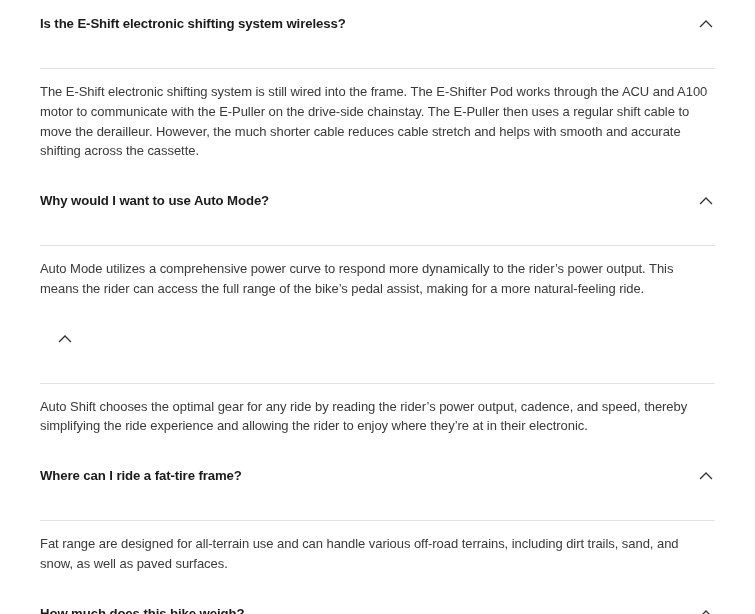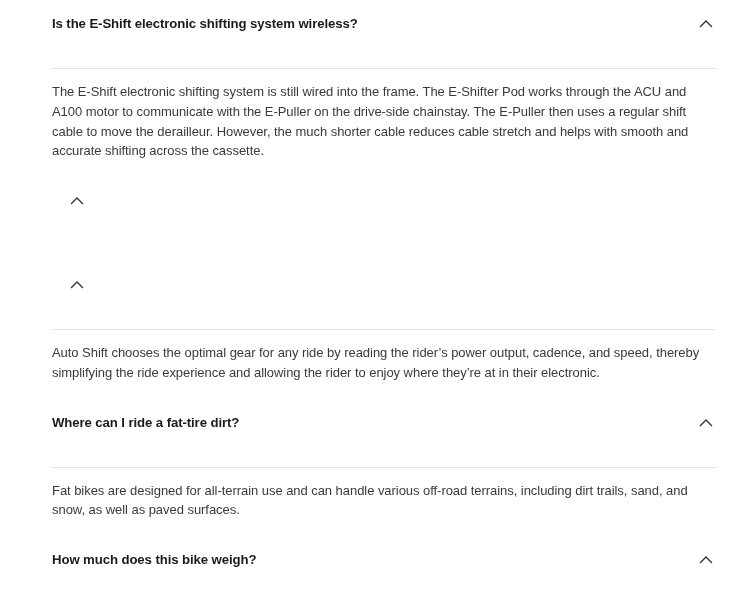--- a/index.html
+++ b/index.html
@@ -13,21 +13,21 @@
     font-family: "Liberation Sans", sans-serif;
     color: #222222;
     overflow: hidden;
   }
   .faq {
     width: 755px;
     padding: 0;
     box-sizing: border-box;
   }
   .faq-item {
-    padding: 0 40px 0 52px;
+    padding: 0 40px 0 40px;
     box-sizing: border-box;
   }
   .faq-header {
     display: flex;
     align-items: center;
     justify-content: space-between;
     padding: 0;
     height: 36px;
     cursor: pointer;
   }
@@ -82,27 +82,31 @@
     <div class="spacer-lg"></div>
     <div class="faq-body">
       <p class="faq-a">The E-Shift electronic shifting system is still wired into the frame. The E-Shifter Pod works through the ACU and A100 motor to communicate with the E-Puller on the drive-side chainstay. The E-Puller then uses a regular shift cable to move the derailleur. However, the much shorter cable reduces cable stretch and helps with smooth and accurate shifting across the cassette.</p>
     </div>
   </div>
 
   <div class="item-gap"></div>
 
   <div class="faq-item">
     <div class="faq-header">
+      <div class="faq-q">Why would I want to use Auto Mode?</div>
       <span class="chev">
         <svg width="18" height="18" viewBox="0 0 18 18" aria-hidden="true">
           <polyline points="3.5,11.5 9,6 14.5,11.5" fill="none" stroke="#333333" stroke-width="1.3" stroke-linecap="square"></polyline>
         </svg>
       </span>
     </div>
     <div class="spacer-lg"></div>
+    <div class="faq-body">
+      <p class="faq-a">Auto Mode utilizes a comprehensive power curve to respond more dynamically to the rider’s power output. This means the rider can access the full range of the bike’s pedal assist, making for a more natural-feeling ride.</p>
+    </div>
   </div>
 
   <div class="item-gap"></div>
 
   <div class="faq-item">
     <div class="faq-header">
       <span class="chev">
         <svg width="18" height="18" viewBox="0 0 18 18" aria-hidden="true">
           <polyline points="3.5,11.5 9,6 14.5,11.5" fill="none" stroke="#333333" stroke-width="1.3" stroke-linecap="square"></polyline>
         </svg>
@@ -111,30 +115,30 @@
     <div class="spacer-lg"></div>
     <div class="faq-body">
       <p class="faq-a">Auto Shift chooses the optimal gear for any ride by reading the rider’s power output, cadence, and speed, thereby simplifying the ride experience and allowing the rider to enjoy where they’re at in their electronic.</p>
     </div>
   </div>
 
   <div class="item-gap"></div>
 
   <div class="faq-item">
     <div class="faq-header">
-      <div class="faq-q">Where can I ride a fat-tire dirt?</div>
+      <div class="faq-q">Where can I ride a fat-tire frame?</div>
       <span class="chev">
         <svg width="18" height="18" viewBox="0 0 18 18" aria-hidden="true">
           <polyline points="3.5,11.5 9,6 14.5,11.5" fill="none" stroke="#333333" stroke-width="1.3" stroke-linecap="square"></polyline>
         </svg>
       </span>
     </div>
     <div class="spacer-lg"></div>
     <div class="faq-body">
-      <p class="faq-a">Fat bikes are designed for all-terrain use and can handle various off-road terrains, including dirt trails, sand, and snow, as well as paved surfaces.</p>
+      <p class="faq-a">Fat range are designed for all-terrain use and can handle various off-road terrains, including dirt trails, sand, and snow, as well as paved surfaces.</p>
     </div>
   </div>
 
   <div class="item-gap"></div>
 
   <div class="faq-item">
     <div class="faq-header">
       <div class="faq-q">How much does this bike weigh?</div>
       <span class="chev">
         <svg width="18" height="18" viewBox="0 0 18 18" aria-hidden="true">

